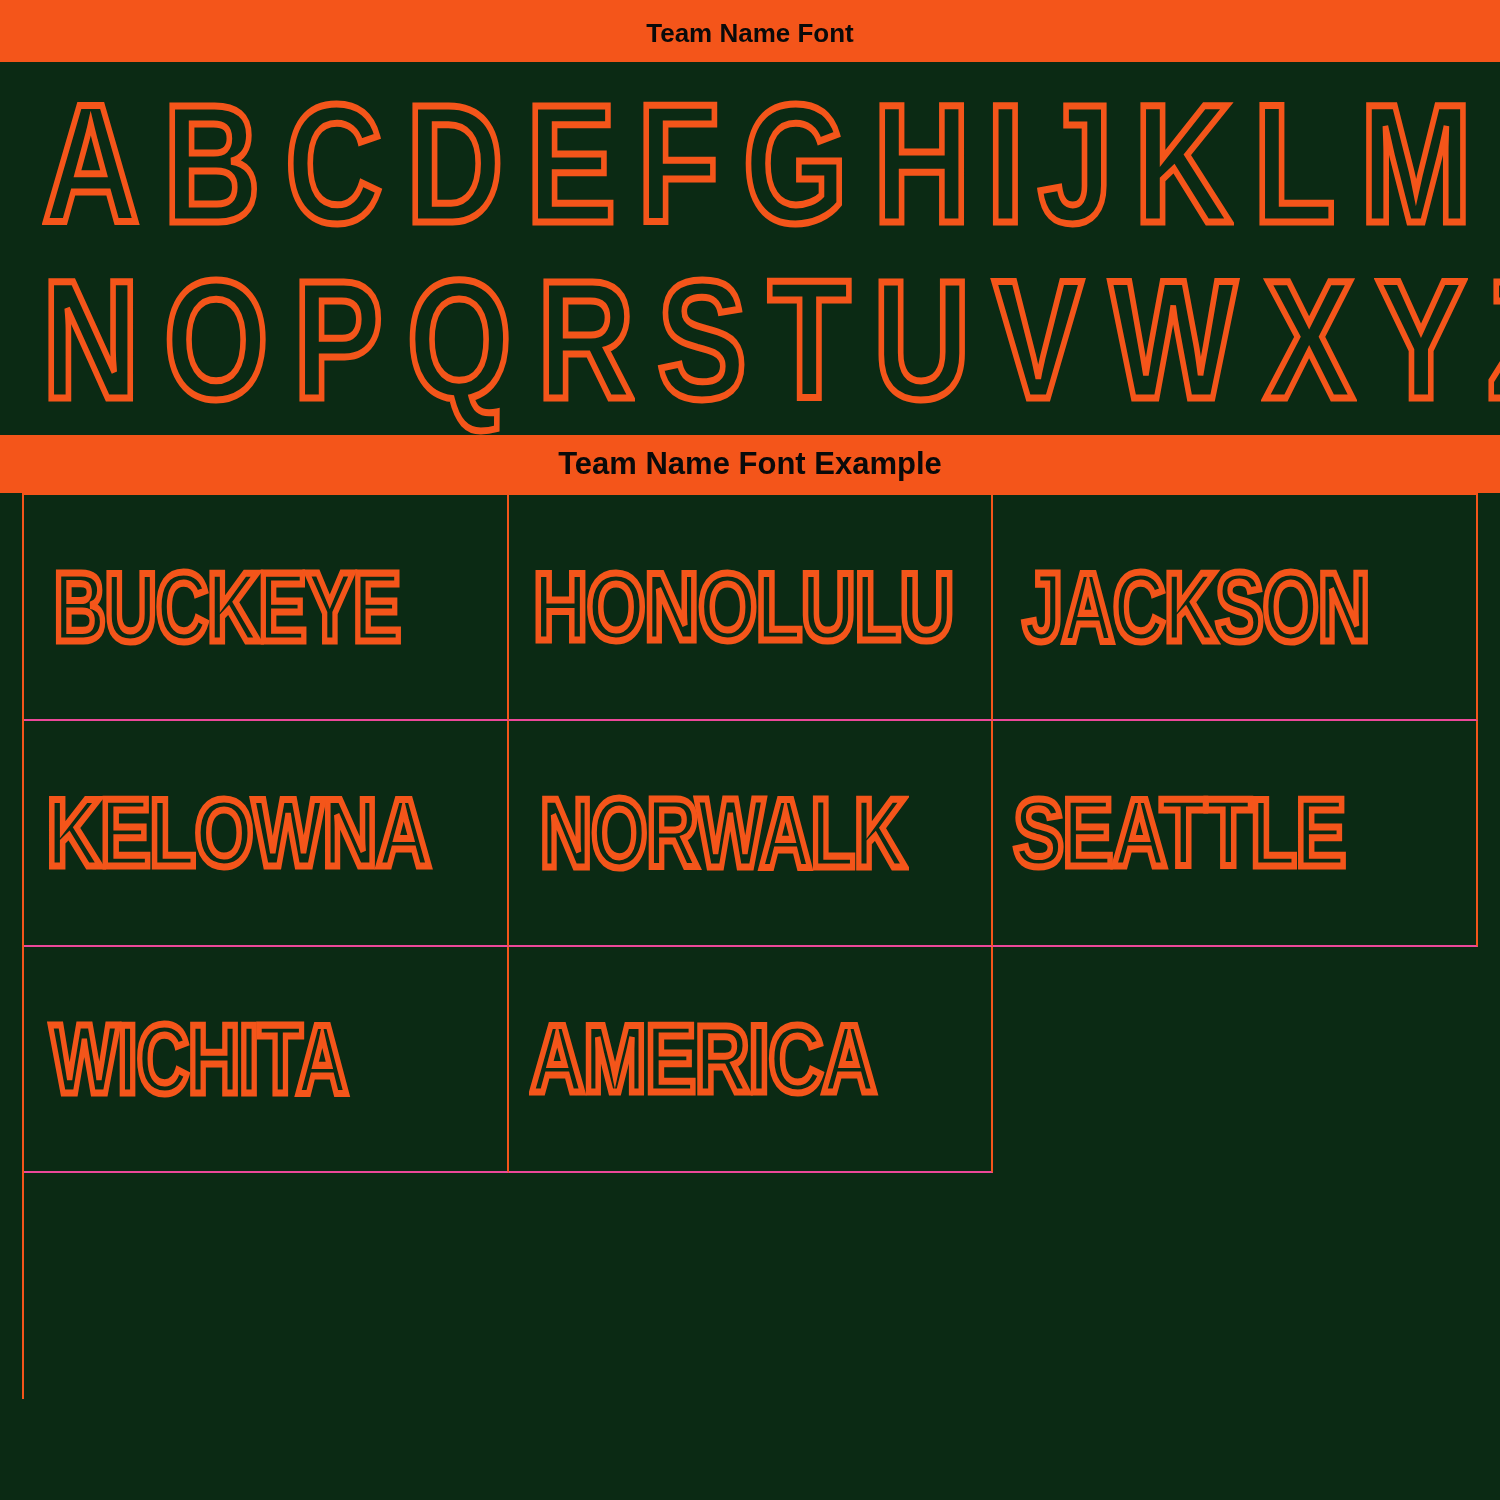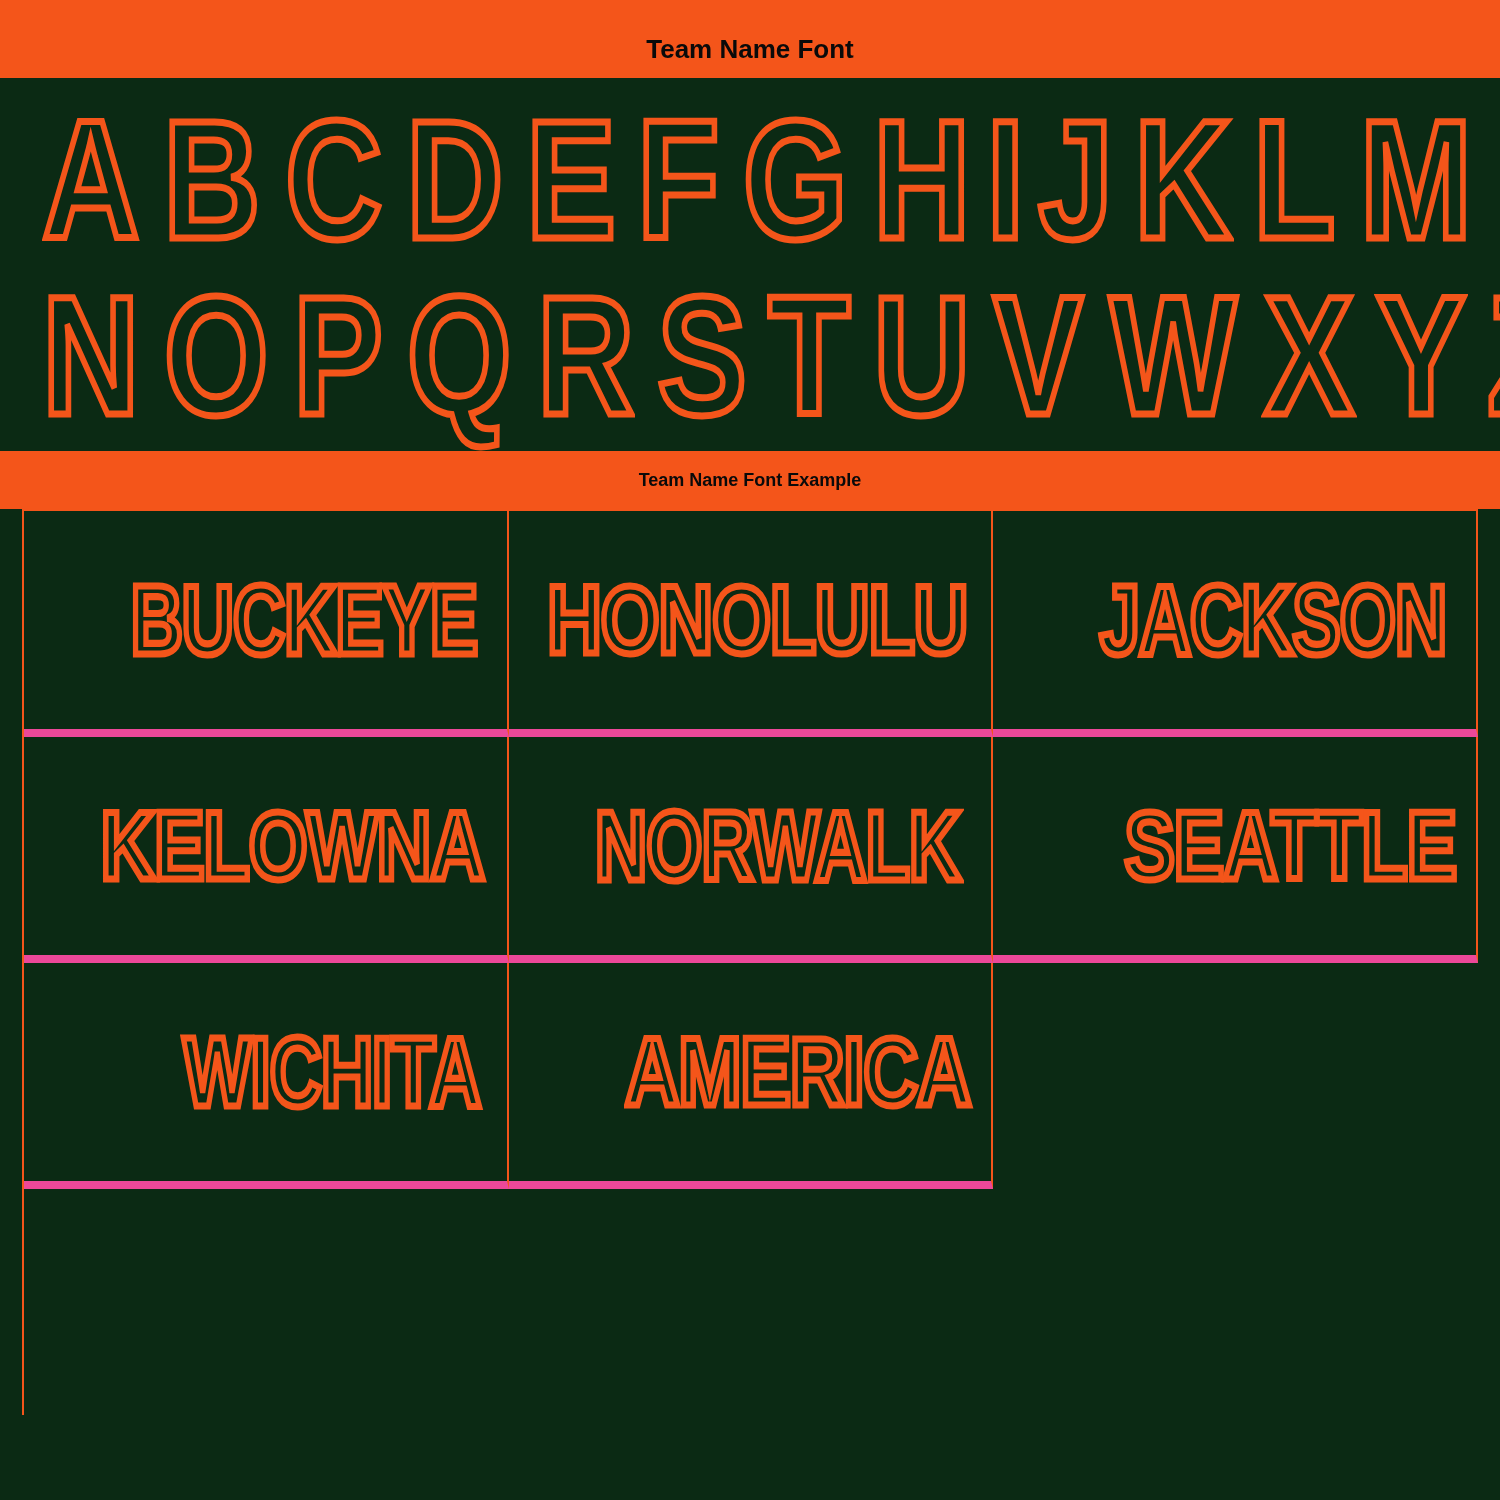--- a/index.html
+++ b/index.html
@@ -30,25 +30,25 @@
     font-weight: bold;
     line-height: 1;
     display: flex;
     align-items: center;
     justify-content: center;
   }
   .bar-top {
     height: 58px;
     font-size: 26px;
     margin: 0 -22px 0 -22px;
-    padding-top: 20px;
+    padding-top: 4px;
   }
   .bar-mid {
     height: 58px;
-    font-size: 18px;
+    font-size: 31px;
     margin: 0 -22px 0 -22px;
   }
 
   
   .alpha-block {
     background: #0b2a14;
     padding: 14px 0 6px 0;
   }
   .alpha-row {
     display: flex;
@@ -78,24 +78,24 @@
     grid-template-columns: repeat(3, 1fr);
     grid-template-rows: repeat(4, 1fr);
     border-left: 2px solid #f4551a;
     border-top: 2px solid #f4551a;
     margin: 0 0 0 0;
     height: 906px;
     box-sizing: border-box;
   }
   .cell {
     border-right: 2px solid #f4551a;
-    border-bottom: 8px solid #ec4899;
+    border-bottom: 2px solid #ec4899;
     display: flex;
     align-items: center;
-    justify-content: flex-end;
+    justify-content: flex-start;
     overflow: hidden;
     background: #0b2a14;
     box-sizing: border-box;
   }
   .team {
     font-family: "Liberation Sans", sans-serif;
     font-weight: bold;
     font-size: 82px;
     line-height: 1;
     color: #0b2a14;

